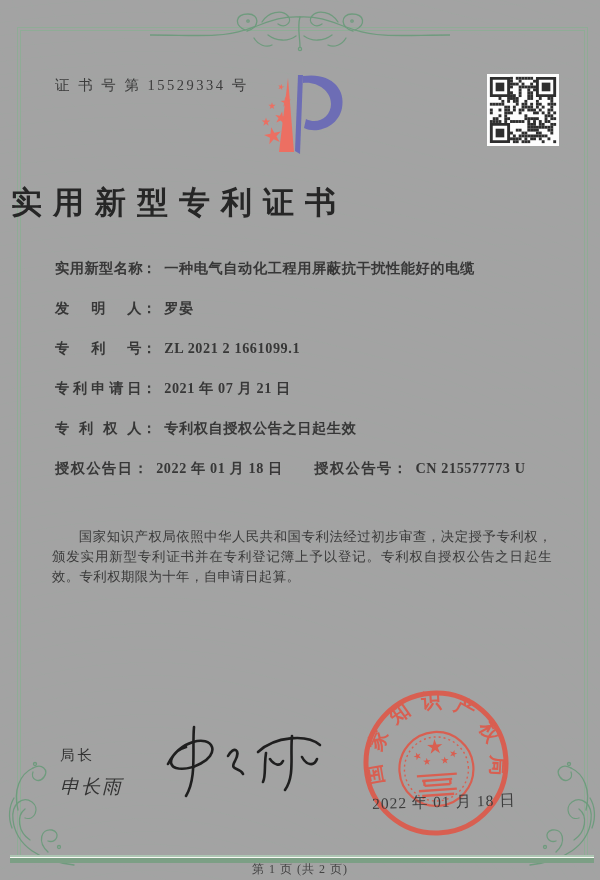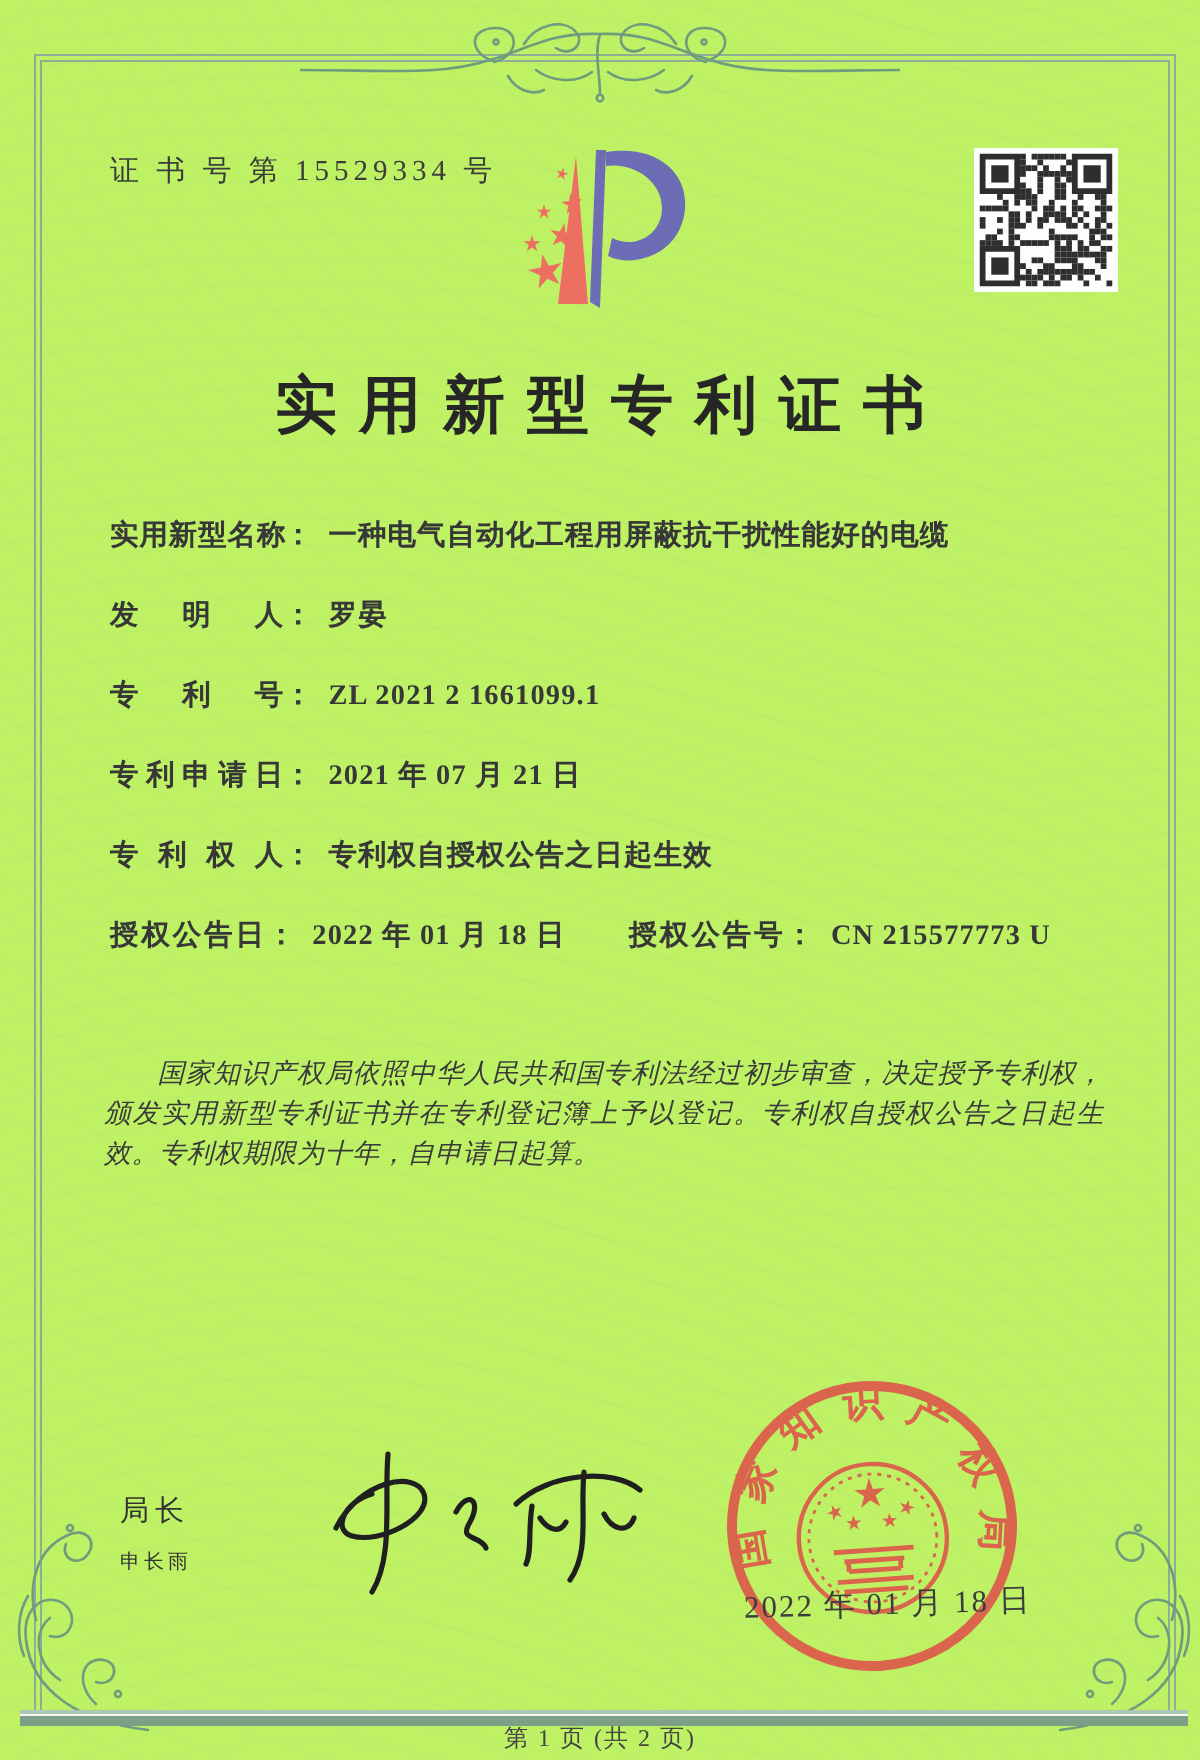--- a/index.html
+++ b/index.html
@@ -1,49 +1,49 @@
 <!DOCTYPE html>
 <html><head>
 <meta charset="utf-8">
 <style>
   html,body{margin:0;padding:0;}
   body{background:#e9e9e9;font-family:"Liberation Serif","DejaVu Serif",serif;}
   .page{position:relative;width:600px;height:880px;margin:0 auto;overflow:hidden;
-        background:#bef264;color:#333;}
+        background:#a3a3a3;color:#333;}
   .waves{position:absolute;inset:0;pointer-events:none;opacity:.55;
     background-image:
       repeating-radial-gradient(circle at 25% 130%, rgba(140,180,152,.10) 0 1px, transparent 1px 13px),
       repeating-radial-gradient(circle at 85% -25%, rgba(140,180,152,.09) 0 1px, transparent 1px 16px);}
   .frame{position:absolute;left:20px;right:15px;top:30px;bottom:23px;
          border:1px solid #8fac96;outline:1px solid #8fac96;outline-offset:2px;}
   .bottom-band{position:absolute;left:10px;right:6px;top:855px;height:8px;z-index:3;
          background:linear-gradient(#aec6b4 0 2px,#f7f8f2 2px 3px,#7c9f85 3px 8px);}
   .top-ornament{position:absolute;top:5px;left:50%;transform:translateX(-50%);z-index:2;}
   .corner{position:absolute;z-index:2;}
   .corner-l{left:4px;bottom:12px;}
   .corner-r{right:0px;bottom:12px;transform:scale(-1,1);}
   .cert-no{position:absolute;left:55px;top:76px;font-size:14.5px;letter-spacing:2.5px;color:#3c3c3c;}
   .logo{position:absolute;left:248px;top:70px;}
   .qr{position:absolute;left:487px;top:74px;width:72px;height:72px;background:#fdfdfd;}
-  .title{position:absolute;left:0;right:0;top:182px;text-align:center;font-size:31px;
+  .title{position:absolute;left:0;right:0;top:182px;text-align:left;font-size:31px;
          font-weight:bold;letter-spacing:11px;color:#262626;text-indent:11px;}
   .fields{position:absolute;left:55px;right:40px;top:255px;font-size:14.2px;color:#373737;}
   .frow{margin-bottom:13.5px;line-height:26.5px;white-space:nowrap;font-weight:bold;}
   .flabel{display:inline-block;width:87px;text-align:justify;text-align-last:justify;
           vertical-align:top;letter-spacing:.5px;}
   .fcolon{display:inline-block;margin-right:8px;}
   .fvalue{letter-spacing:.6px;}
   .grant-pair{display:inline-block;}
   .grant-pair .glabel{letter-spacing:1.5px;margin-right:7px;text-align:right;}
   .grant-pair.second{margin-left:28px;}
   .paras{position:absolute;left:52px;right:48px;top:527px;font-size:13.4px;line-height:19.8px;
-         color:#3a3a3a;letter-spacing:.4px;font-style:italic;}
+         color:#3a3a3a;letter-spacing:.4px;}
   .paras p{margin:0;text-indent:2em;text-align:justify;}
   .sign-title{position:absolute;left:60px;top:746px;font-size:14.5px;letter-spacing:3px;color:#333;text-align:center;}
-  .sign-name{position:absolute;left:60px;top:774px;font-size:10px;letter-spacing:2px;color:#333;}
+  .sign-name{position:absolute;left:60px;top:774px;font-size:19px;letter-spacing:2px;color:#333;font-style:italic;}
   .signature{position:absolute;left:142px;top:722px;}
   .seal{position:absolute;left:352px;top:679px;opacity:.92;transform:rotate(-4deg);}
   .seal-date{position:absolute;left:372px;top:792px;font-size:15.5px;color:#3d3d3d;
              letter-spacing:1px;z-index:2;transform:rotate(-1.5deg);}
   .footer{position:absolute;left:0;right:0;top:841px;text-align:center;font-size:12px;
           letter-spacing:1px;color:#444;z-index:2;margin-top:20px;}
   .green-stroke{stroke:#6f9b7e;fill:none;stroke-width:1.3;stroke-linecap:round;}
 </style>
 </head>
 <body>

